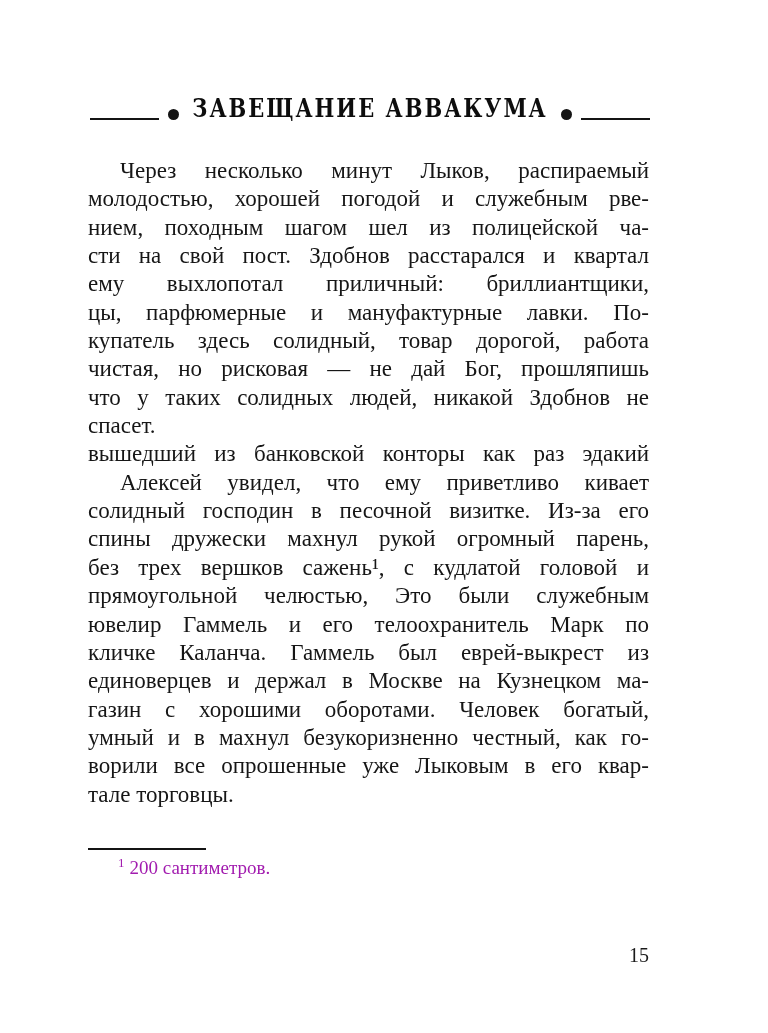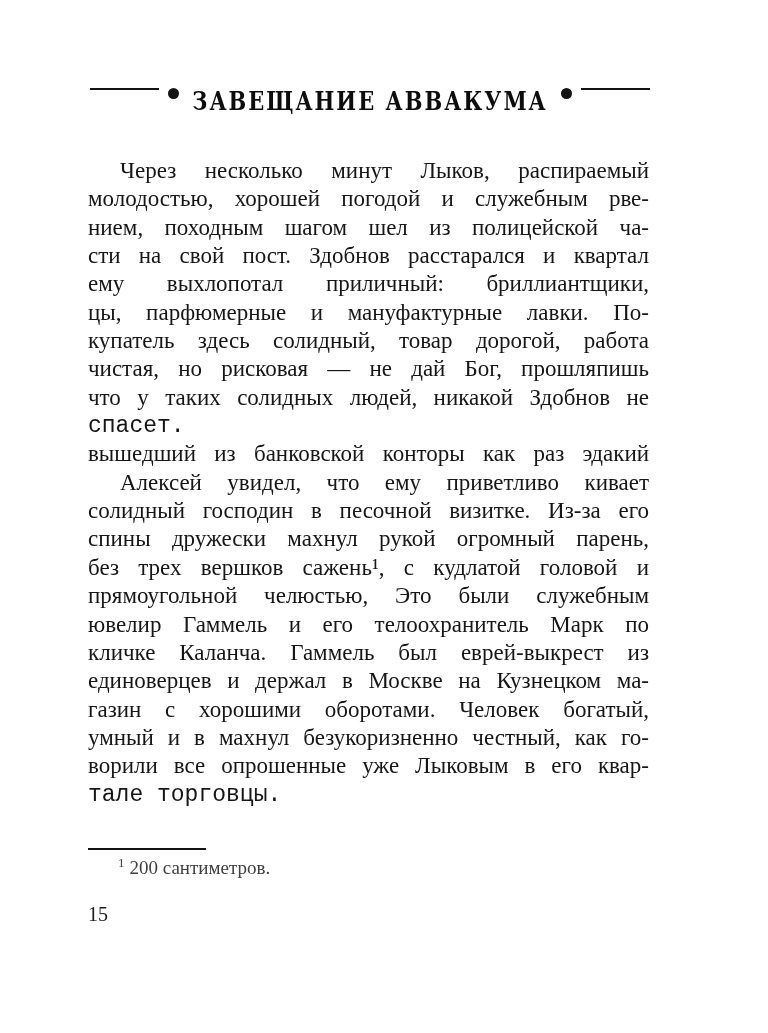--- a/index.html
+++ b/index.html
@@ -21,21 +21,21 @@
   }
 
   
   .chapter-header {
     position: absolute;
     left: 90px;
     top: 88px;
     width: 560px;
     height: 32px;
     display: flex;
-    align-items: flex-start;
+    align-items: flex-end;
     gap: 9px;
   }
   .header-rule {
     flex: 1 1 auto;
     height: 2px;
     background: #141414;
   }
   .header-bullet {
     width: 11px;
     height: 11px;
@@ -72,56 +72,55 @@
     white-space: normal;
     height: 28.35px;
     overflow: visible;
   }
   .line.para-first {
     text-indent: 32px;
   }
   .line.para-last {
     text-align: left;
     text-align-last: left;
-    font-family: Liberation Mono, monospace;
   }
 
   
   .footnote-rule {
     position: absolute;
     left: 88px;
     top: 848px;
     width: 118px;
     height: 2px;
     background: #141414;
   }
   .footnote {
     position: absolute;
     left: 88px;
     top: 855px;
     width: 561px;
     font-size: 19px;
     line-height: 26px;
     padding-left: 30px;
     box-sizing: border-box;
-    color: #404040;
+    color: #a21caf;
   }
   .footnote sup {
     font-size: 13px;
     margin-right: 5px;
     line-height: 0;
   }
 
   
   .page-number {
     position: absolute;
     left: 88px;
-    top: 903px;
+    top: 944px;
     width: 561px;
-    text-align: left;
+    text-align: right;
     font-size: 20px;
     color: #1a1a1a;
   }
 </style>
 </head>
 <body>
 
 <div class="page">
 
   <div class="chapter-header">

